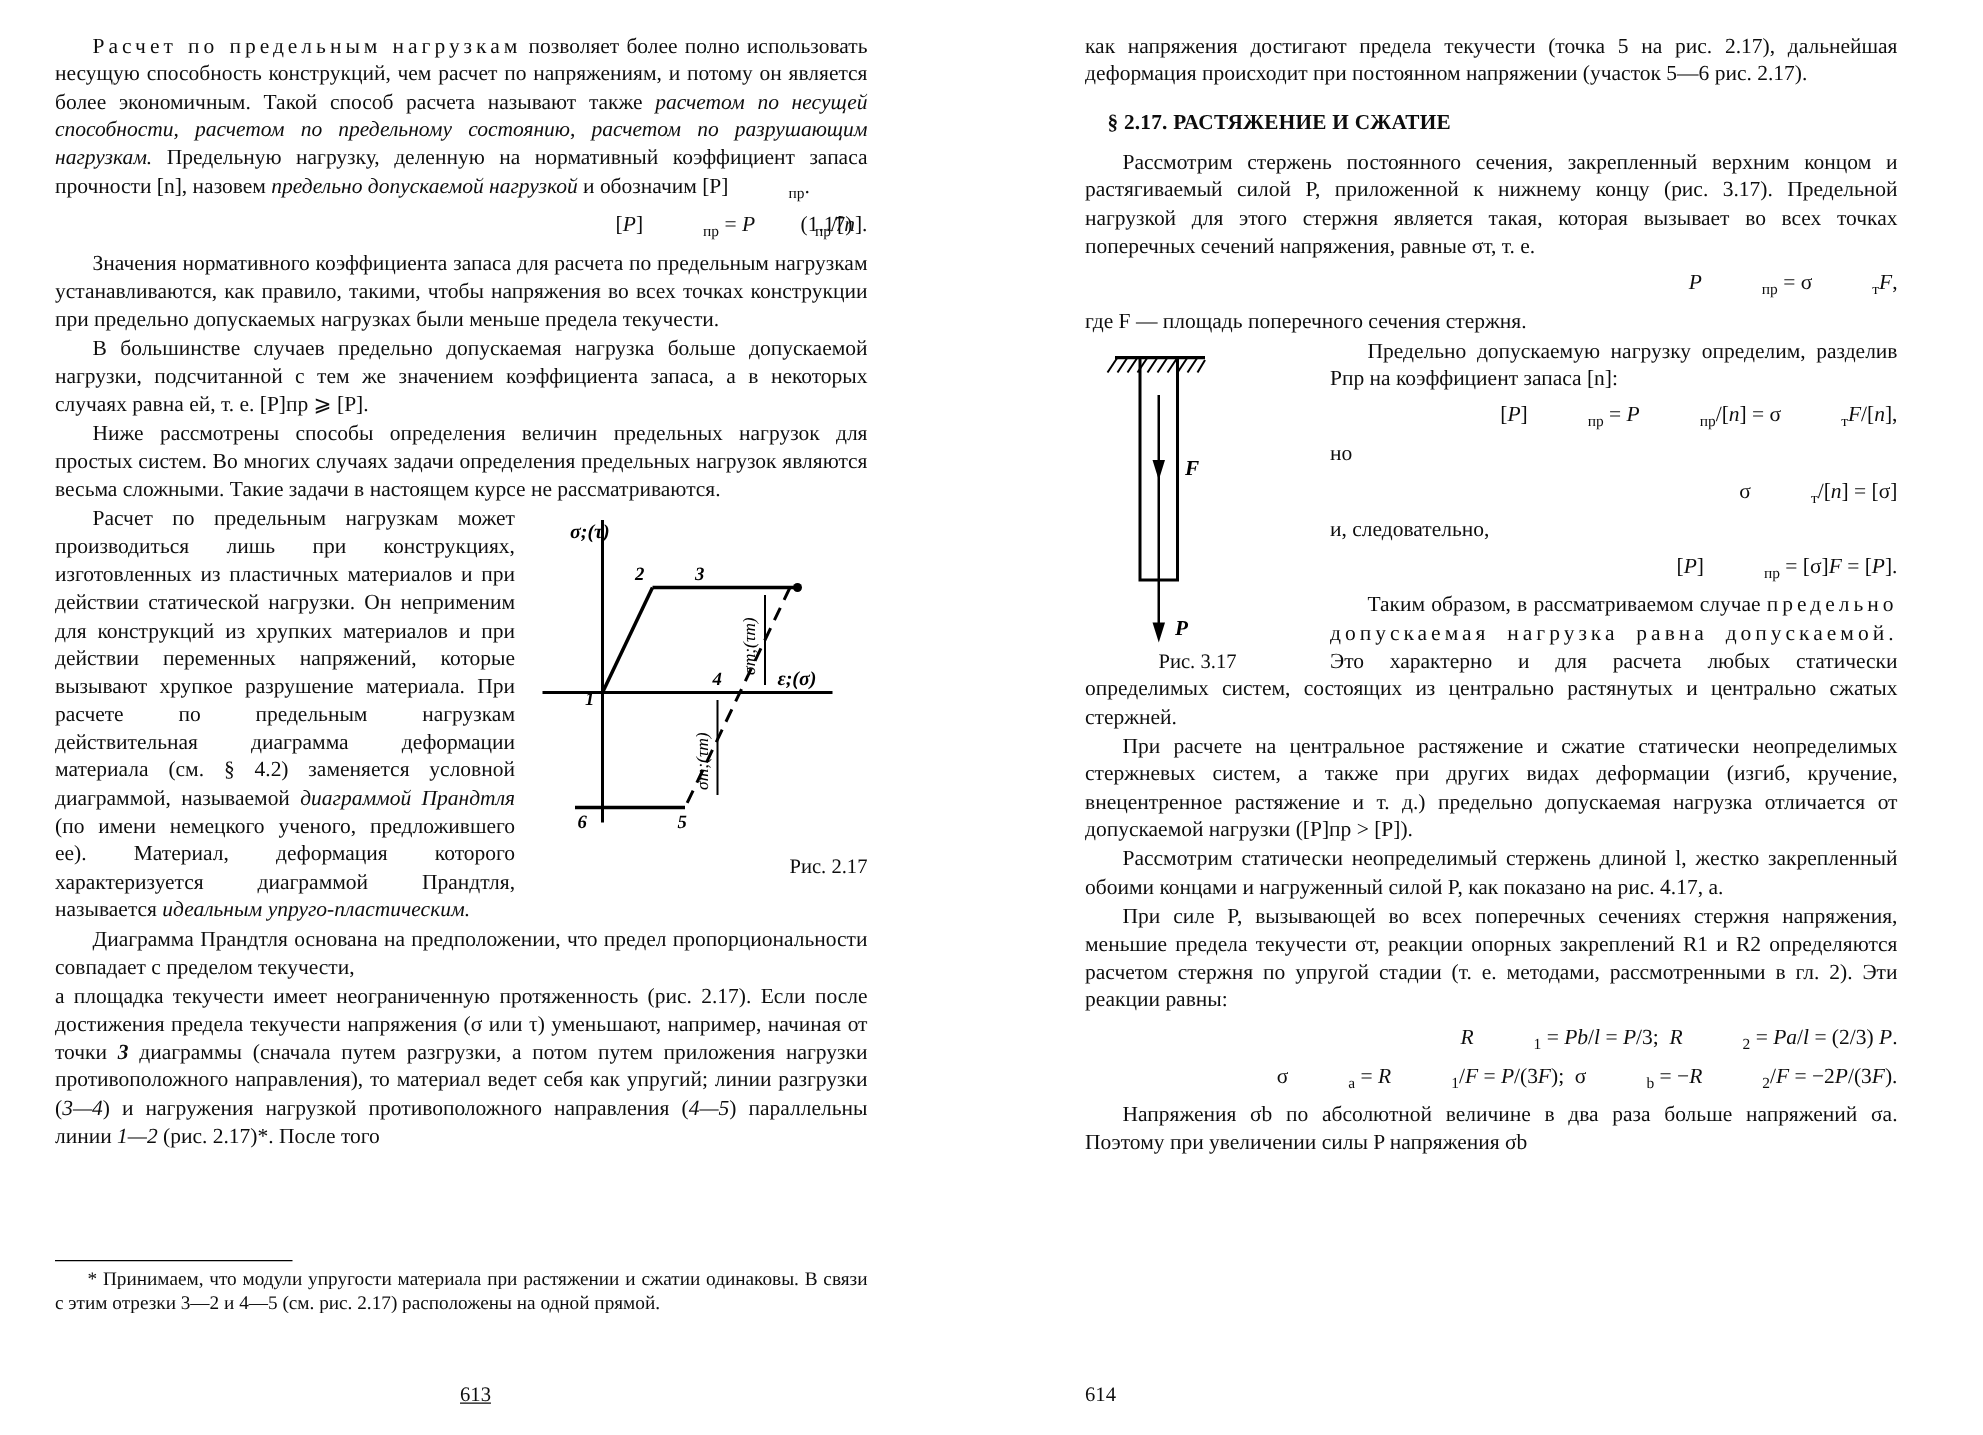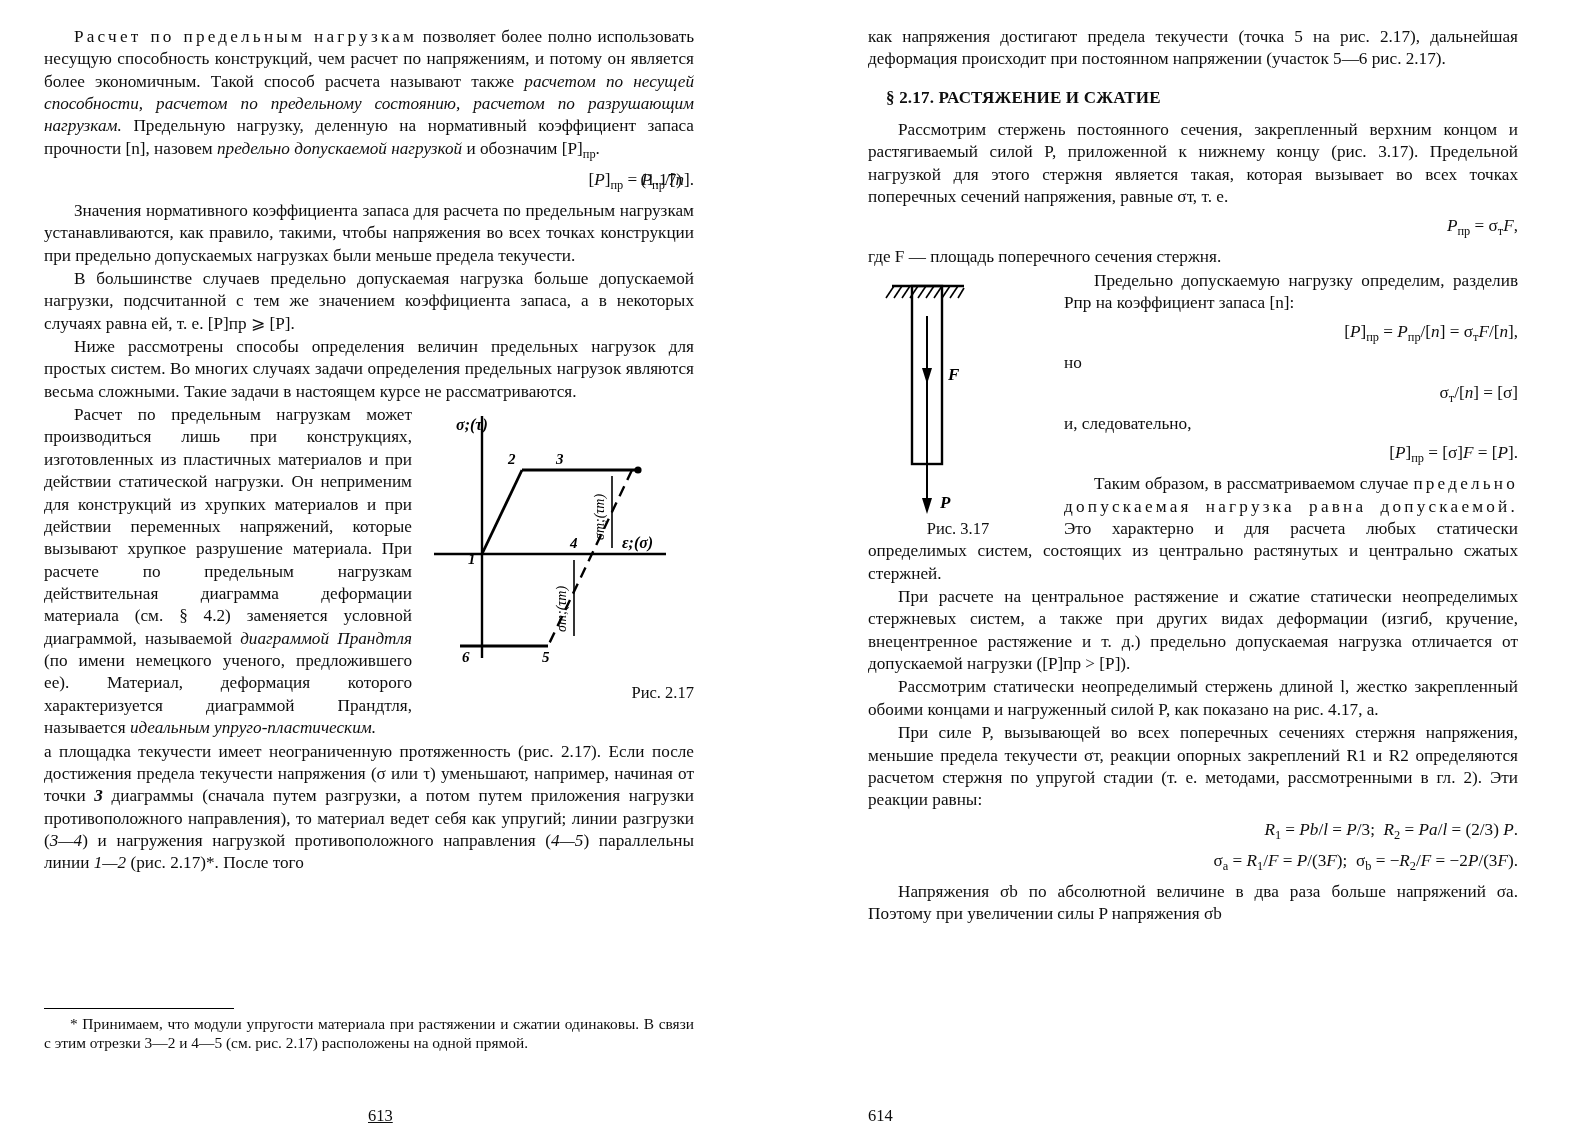--- a/index.html
+++ b/index.html
@@ -47,21 +47,21 @@
     margin: 7px 0 7px 0;
     text-indent: 0;
     position: relative;
   }
   .formula .eqno {
     position: absolute;
     right: 12px;
     top: 0;
     margin-left: 40px;
   }
-  .sub { font-size: 0.72em; vertical-align: -0.32em; }
+  .sub { font-size: 0.72em; vertical-align: -0.32em; margin-left: 48px; }
 
   h3.sect {
     font-size: 17px;
     font-weight: bold;
     margin: 16px 0 10px 18px;
     text-indent: 0;
     letter-spacing: 0.2px;
   }
 
   
@@ -172,20 +172,21 @@
         <text x="36" y="254" font-family="'Liberation Serif', serif" font-size="15" font-style="italic" font-weight="bold">6</text>
 
         <text x="178" y="132" font-family="'Liberation Serif', serif" font-size="14" font-style="italic" transform="rotate(-90 178 132)">σт;(τт)</text>
         <text x="140" y="224" font-family="'Liberation Serif', serif" font-size="14" font-style="italic" transform="rotate(-90 140 224)">σт;(τт)</text>
       </svg>
       <div class="figcap">Рис. 2.17</div>
     </div>
 
     <p><span>Расчет по предельным нагрузкам может производиться лишь при конструкциях, изготовленных из пластичных материалов и при действии статической нагрузки. Он неприменим для конструкций из хрупких материалов и при действии переменных напряжений, которые вызывают хрупкое разрушение материала. При расчете по предельным нагрузкам действительная диаграмма деформации материала (см. § 4.2) заменяется условной диаграммой, называемой </span><span class="it">диаграммой Прандтля</span><span> (по имени немецкого ученого, предложившего ее). Материал, деформация которого характеризуется диаграммой Прандтля, называется </span><span class="it">идеальным упруго-пластическим.</span></p>
 
+    <p>Диаграмма Прандтля основана на предположении, что предел пропорциональности совпадает с пределом текучести,</p>
 
     <div class="clear"></div>
 
     <p class="noind"><span>а площадка текучести имеет неограниченную протяженность (рис. 2.17). Если после достижения предела текучести напряжения (σ или τ) уменьшают, например, начиная от точки </span><span class="it bld">3</span><span> диаграммы (сначала путем разгрузки, а потом путем приложения нагрузки противоположного направления), то материал ведет себя как упругий; линии разгрузки (</span><span class="it">3—4</span><span>) и нагружения нагрузкой противоположного направления (</span><span class="it">4—5</span><span>) параллельны линии </span><span class="it">1—2</span><span> (рис. 2.17)*. После того</span></p>
 
   </div>
 
   <div class="footnote">
     <hr>
     <p>* Принимаем, что модули упругости материала при растяжении и сжатии одинаковы. В связи с этим отрезки 3—2 и 4—5 (см. рис. 2.17) расположены на одной прямой.</p>

